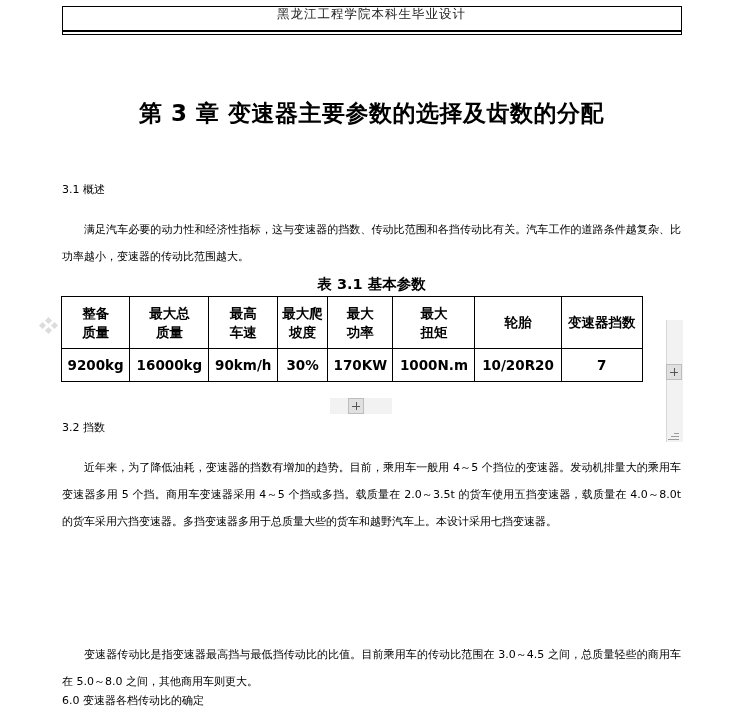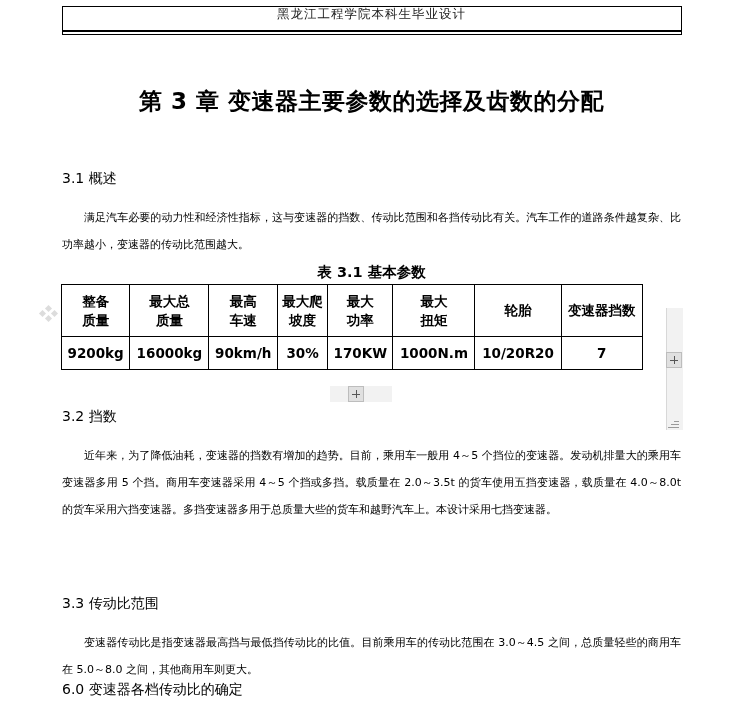--- a/index.html
+++ b/index.html
@@ -73,38 +73,38 @@
     font-size: 12.5px;
     letter-spacing: 1px;
     font-family: "DejaVu Sans", "Liberation Sans", sans-serif;
     color: #1a1a1a;
   }
 
   
   .page {
     position: absolute;
     left: 0;
-    top: 44px;
+    top: 56px;
     width: 743px;
   }
 
   h1.chapter-title {
     margin: 0;
     padding: 42px 0 0 0;
     text-align: center;
     font-size: 23px;
     font-weight: bold;
     font-family: "DejaVu Sans", "Liberation Sans", sans-serif;
     letter-spacing: 0.5px;
   }
 
   h2.section {
     margin: 0;
     padding: 0;
-    font-size: 14px;
+    font-size: 11px;
     font-weight: normal;
     font-family: "DejaVu Sans", "Liberation Sans", sans-serif;
   }
 
   .s31 { position: absolute; left: 62px; top: 126px; }
   .s32 { position: absolute; left: 62px; top: 364px; }
   .s33 { position: absolute; left: 62px; top: 551px; }
   .s34 { position: absolute; left: 62px; top: 637px; }
 
   p.body {
@@ -333,18 +333,17 @@
     <span></span>
       <span></span>
       <span></span>
   </div>
   <div class="scroll-bottom"></div>
   <div class="scroll-bottom-plus"></div>
 
   <h2 class="section s32">3.2 挡数</h2>
   <p class="body indent p-gears">近年来，为了降低油耗，变速器的挡数有增加的趋势。目前，乘用车一般用 4～5 个挡位的变速器。发动机排量大的乘用车变速器多用 5 个挡。商用车变速器采用 4～5 个挡或多挡。载质量在 2.0～3.5t 的货车使用五挡变速器，载质量在 4.0～8.0t 的货车采用六挡变速器。多挡变速器多用于总质量大些的货车和越野汽车上。本设计采用七挡变速器。</p>
 
-  <h2 class="section s33">3.3 传动比范围</h2>
   <p class="body indent p-ratio">变速器传动比是指变速器最高挡与最低挡传动比的比值。目前乘用车的传动比范围在 3.0～4.5 之间，总质量轻些的商用车在 5.0～8.0 之间，其他商用车则更大。</p>
 
   <h2 class="section s34">6.0 变速器各档传动比的确定</h2>
 
 </div>
 
 </body></html>

